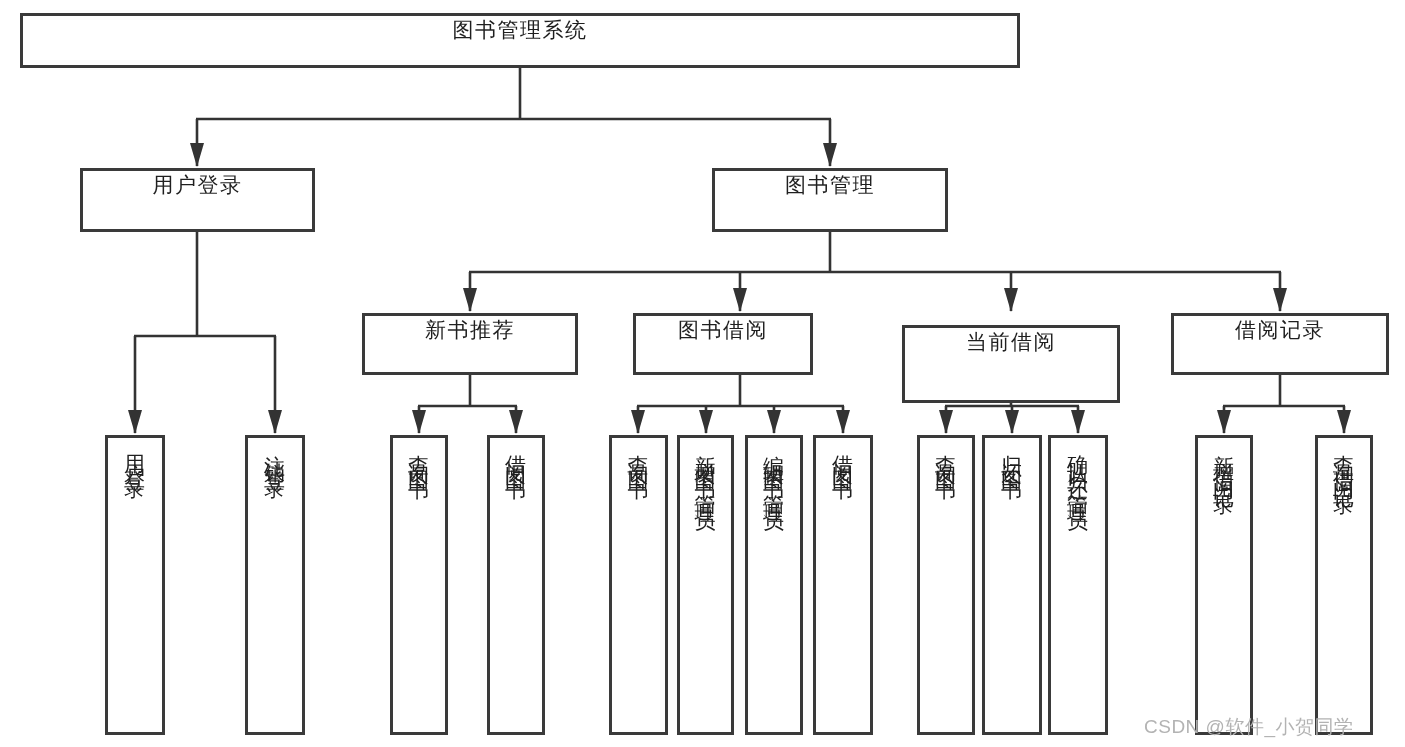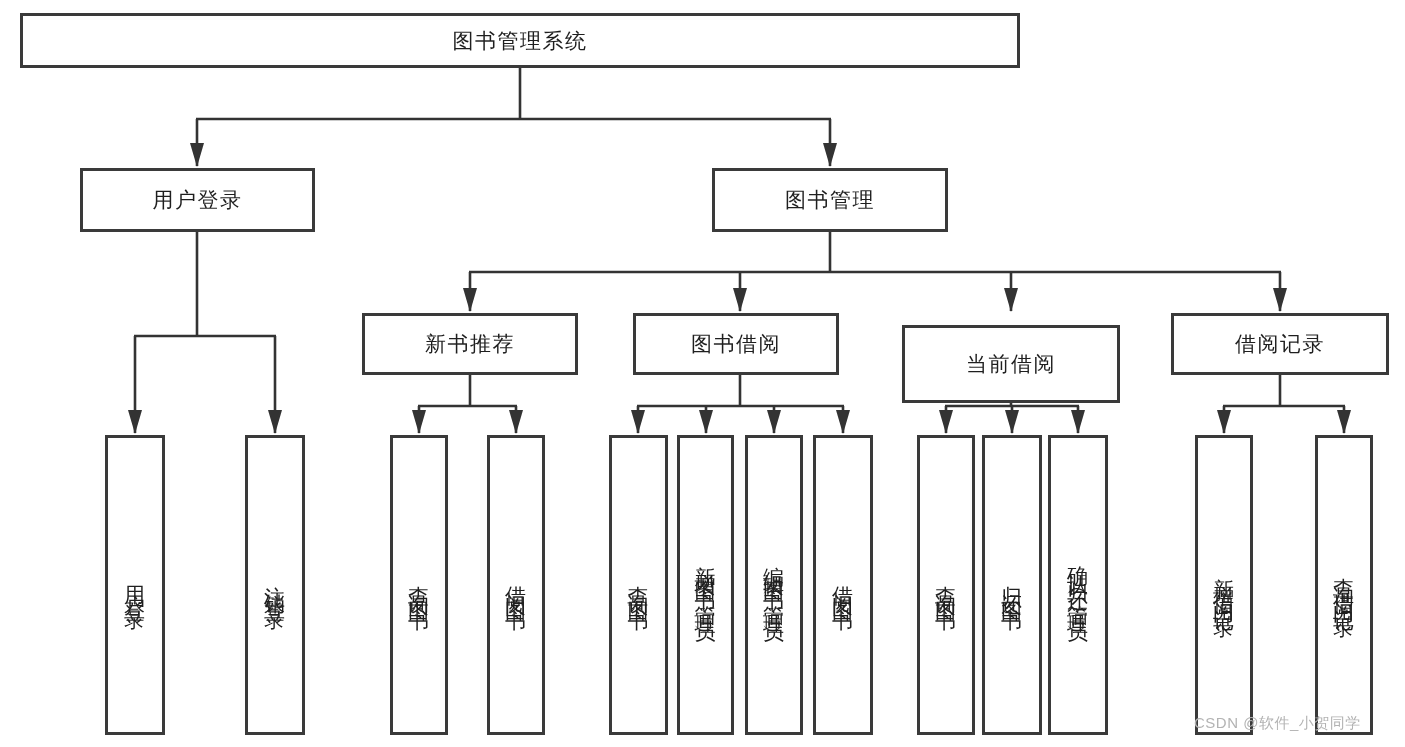--- a/index.html
+++ b/index.html
@@ -18,38 +18,38 @@
     color:var(--text);
     overflow:hidden;
   }
   svg.connectors{position:absolute;left:0;top:0;z-index:1;}
   .box{
     position:absolute;
     box-sizing:border-box;
     background:#fff;
     border:3px solid var(--border);
     display:flex;
-    align-items:center;
+    align-items:flex-start;
     justify-content:center;
     z-index:2;
     font-size:21px;
     color:var(--text);
   }
   .box.h span{letter-spacing:1.5px;white-space:nowrap;}
   .box.v span{
     writing-mode:vertical-rl;
     letter-spacing:8px;
     line-height:1;
     white-space:nowrap;
   }
   .watermark{
     position:absolute;
-    left:1194px;top:714px;
+    left:1144px;top:714px;
     z-index:5;
-    font-size:15px;
+    font-size:19px;
     color:var(--wm);
     letter-spacing:0.5px;
     white-space:nowrap;
   }
 </style>
 </head>
 <body>
 
 <div class="canvas">
 
@@ -110,21 +110,21 @@
   <div class="box h" style="left:80px;top:168px;width:235px;height:64px">
     <span>用户登录</span>
   </div>
   <div class="box h" style="left:362px;top:313px;width:216px;height:62px">
     <span>新书推荐</span>
   </div>
 
   <div class="box h" style="left:712px;top:168px;width:236px;height:64px">
     <span>图书管理</span>
   </div>
-  <div class="box h" style="left:633px;top:313px;width:206px;height:62px">
+  <div class="box h" style="left:633px;top:313px;width:180px;height:62px">
     <span>图书借阅</span>
   </div>
   <div class="box h" style="left:902px;top:325px;width:218px;height:78px">
     <span>当前借阅</span>
   </div>
   <div class="box h" style="left:1171px;top:313px;width:218px;height:62px">
     <span>借阅记录</span>
   </div>
 
   <div class="box v" style="left:105px;top:435px;width:60px;height:300px">

